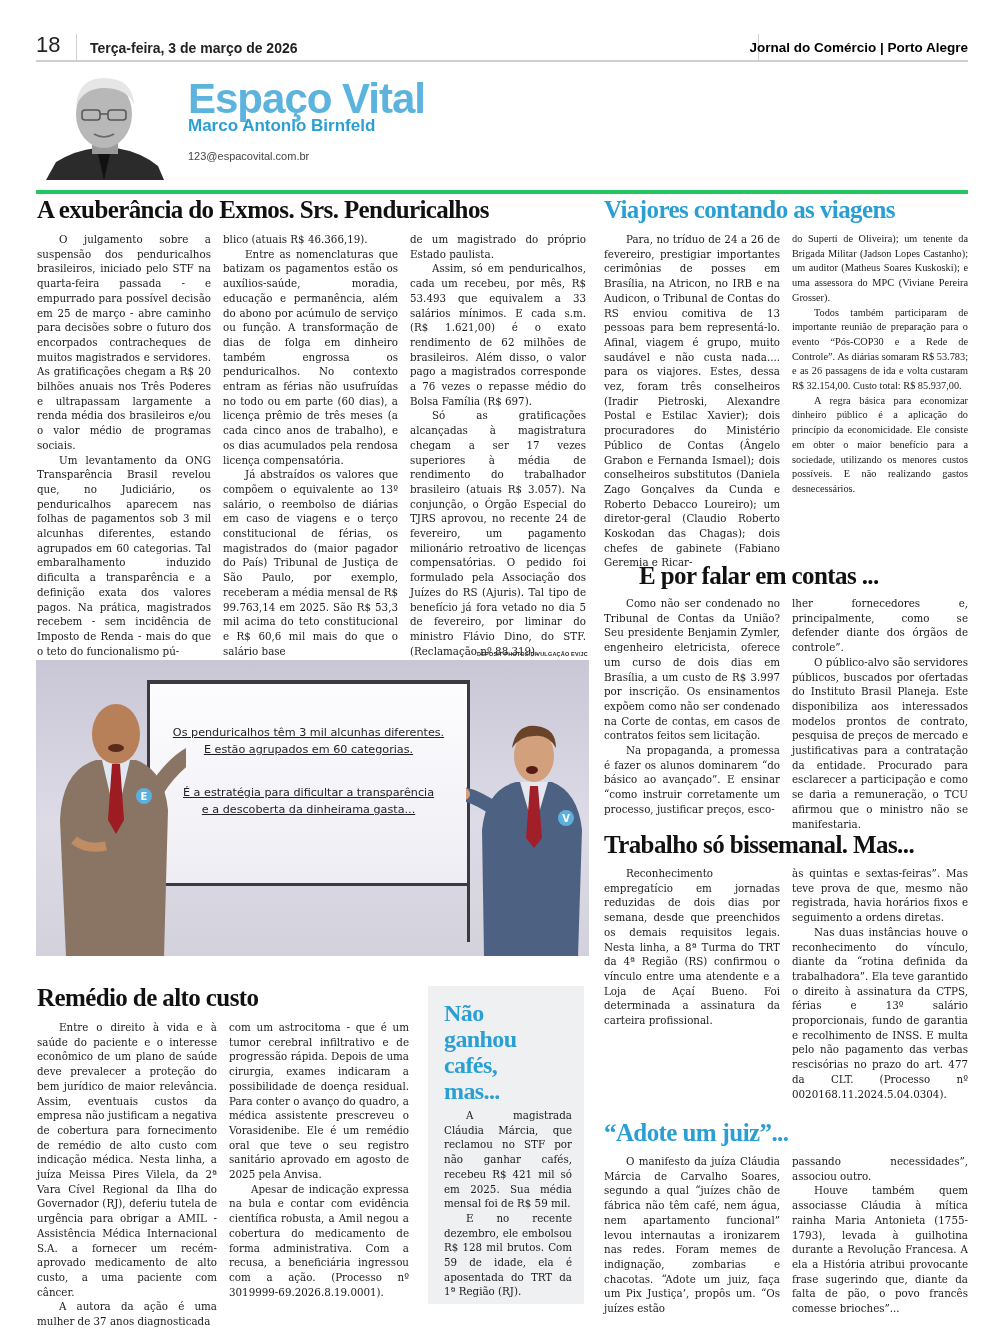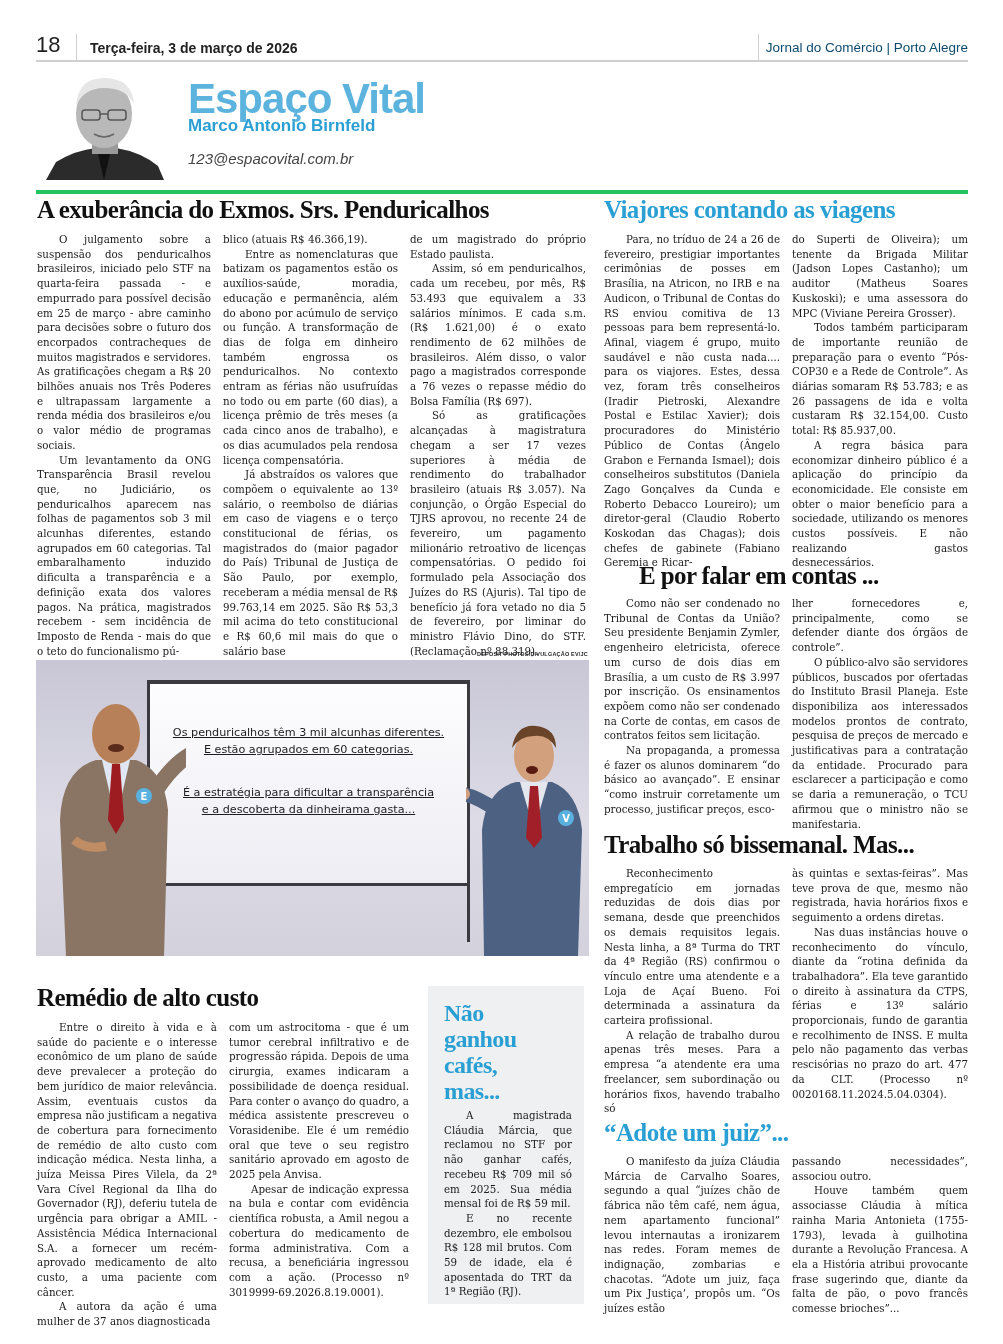--- a/index.html
+++ b/index.html
@@ -5,27 +5,27 @@
   * { box-sizing: border-box; margin: 0; padding: 0; }
   html, body { width: 1003px; height: 1344px; background: #fff; overflow: hidden; }
   body { position: relative; font-family: "DejaVu Serif", serif; color: #1a1a1a; }
 
   
   .topbar { position: absolute; left: 36px; top: 30px; width: 932px; height: 32px; border-bottom: 2px solid #cfcfcf; }
   .page-num { position: absolute; left: 0; top: 2px; font-family: "Liberation Sans", sans-serif; font-size: 22px; color: #222; }
   .sep-v1 { position: absolute; left: 40px; top: 4px; width: 1px; height: 26px; background: #cfcfcf; }
   .date { position: absolute; left: 54px; top: 10px; font-family: "Liberation Sans", sans-serif; font-weight: bold; font-size: 14px; color: #222; }
   .sep-v2 { position: absolute; left: 722px; top: 4px; width: 1px; height: 28px; background: #cfcfcf; }
-  .paper { position: absolute; right: 0; top: 10px; font-family: "Liberation Sans", sans-serif; font-weight: normal; font-size: 13.5px; color: #0c4a6e; margin-left: 24px; }
+  .paper { position: absolute; right: 0; top: 10px; font-family: "Liberation Sans", sans-serif; font-weight: bold; font-size: 13.5px; color: #000000; margin-left: 24px; }
 
   .masthead { position: absolute; left: 36px; top: 62px; width: 932px; height: 132px; border-bottom: 4px solid #22c55e; }
   .portrait { position: absolute; left: 10px; top: 8px; width: 118px; height: 110px; overflow: hidden; }
   .col-title { position: absolute; left: 152px; top: 16px; font-family: "Liberation Sans", sans-serif; font-weight: bold; font-size: 42px; color: #5cb3dd; letter-spacing: -1px; line-height: 1; }
   .col-author { position: absolute; left: 152px; top: 54px; font-family: "Liberation Sans", sans-serif; font-weight: bold; font-size: 17px; color: #2a9fd3; }
-  .col-email { position: absolute; left: 152px; top: 88px; font-family: "Liberation Sans", sans-serif; font-size: 15px; color: #444; font-style: italic; }
+  .col-email { position: absolute; left: 152px; top: 88px; font-family: "Liberation Sans", sans-serif; font-size: 11px; color: #444; }
 
   
   h2.hl { position: absolute; font-family: "Liberation Serif", serif; font-weight: bold; font-size: 25px; letter-spacing: -0.6px; line-height: 1; color: #111; white-space: nowrap; }
   h2.hl.blue { color: #2a9fd3; }
   .cols { position: absolute; display: flex; gap: 12px; }
   .col { font-family: "DejaVu Serif", serif; font-size: 10.3px; line-height: 14.7px; text-align: justify; hyphens: auto; color: #1a1a1a; }
   .col p { text-indent: 22px; }
   .col p.cont { text-indent: 0; }
 
   
@@ -137,31 +137,31 @@
   </div>
   <div class="col" style="width:180px;">
     <p class="cont">com um astrocitoma - que é um tumor cerebral infiltrativo e de progressão rápida. Depois de uma cirurgia, exames indicaram a possibilidade de doença residual. Para conter o avanço do quadro, a médica assistente prescreveu o Vorasidenibe. Ele é um remédio oral que teve o seu registro sanitário aprovado em agosto de 2025 pela Anvisa.</p>
     <p>Apesar de indicação expressa na bula e contar com evidência científica robusta, a Amil negou a cobertura do medicamento de forma administrativa. Com a recusa, a beneficiária ingressou com a ação. (Processo nº 3019999-69.2026.8.19.0001).</p>
   </div>
 </div>
 
 <div class="box">
   <h2 class="hl blue" style="position:absolute; left:16px; top:14px; font-size:24px; line-height:26px; white-space:normal; width:110px;">Não ganhou cafés, mas...</h2>
   <div class="col" style="position:absolute; left:16px; top:122px; width:128px;">
-    <p>A magistrada Cláudia Márcia, que reclamou no STF por não ganhar cafés, recebeu R$ 709 mil só em 2025. Sua média mensal foi de R$ 59 mil.</p>
+    <p>A magistrada Cláudia Márcia, que reclamou no STF por não ganhar cafés, recebeu R$ 421 mil só em 2025. Sua média mensal foi de R$ 59 mil.</p>
     <p>E no recente dezembro, ele embolsou R$ 128 mil brutos. Com 59 de idade, ela é aposentada do TRT da 1ª Região (RJ).</p>
   </div>
 </div>
 
 <h2 class="hl blue" style="left:604px; top:197px;">Viajores contando as viagens</h2>
 <div class="cols" style="left:604px; top:232px;">
   <div class="col" style="width:176px;">
     <p>Para, no tríduo de 24 a 26 de fevereiro, prestigiar importantes cerimônias de posses em Brasília, na Atricon, no IRB e na Audicon, o Tribunal de Contas do RS enviou comitiva de 13 pessoas para bem representá-lo. Afinal, viagem é grupo, muito saudável e não custa nada.... para os viajores. Estes, dessa vez, foram três conselheiros (Iradir Pietroski, Alexandre Postal e Estilac Xavier); dois procuradores do Ministério Público de Contas (Ângelo Grabon e Fernanda Ismael); dois conselheiros substitutos (Daniela Zago Gonçalves da Cunda e Roberto Debacco Loureiro); um diretor-geral (Claudio Roberto Koskodan das Chagas); dois chefes de gabinete (Fabiano Geremia e Ricar-</p>
   </div>
-  <div class="col" style="width:176px;">
+  <div class="col" style="width:176px;font-family:Liberation Serif, serif;">
     <p class="cont">do Superti de Oliveira); um tenente da Brigada Militar (Jadson Lopes Castanho); um auditor (Matheus Soares Kuskoski); e uma assessora do MPC (Viviane Pereira Grosser).</p>
     <p>Todos também participaram de importante reunião de preparação para o evento “Pós-COP30 e a Rede de Controle”. As diárias somaram R$ 53.783; e as 26 passagens de ida e volta custaram R$ 32.154,00. Custo total: R$ 85.937,00.</p>
     <p>A regra básica para economizar dinheiro público é a aplicação do princípio da economicidade. Ele consiste em obter o maior benefício para a sociedade, utilizando os menores custos possíveis. E não realizando gastos desnecessários.</p>
   </div>
 </div>
 
 <h2 class="hl" style="left:604px; top:563px;margin-left:35px;">E por falar em contas ...</h2>
 <div class="cols" style="left:604px; top:596px;">
   <div class="col" style="width:176px;">
     <p>Como não ser condenado no Tribunal de Contas da União? Seu presidente Benjamin Zymler, engenheiro eletricista, oferece um curso de dois dias em Brasília, a um custo de R$ 3.997 por inscrição. Os ensinamentos expõem como não ser condenado na Corte de contas, em casos de contratos feitos sem licitação.</p>
@@ -170,21 +170,20 @@
   <div class="col" style="width:176px;">
     <p class="cont">lher fornecedores e, principalmente, como se defender diante dos órgãos de controle”.</p>
     <p>O público-alvo são servidores públicos, buscados por ofertadas do Instituto Brasil Planeja. Este disponibiliza aos interessados modelos prontos de contrato, pesquisa de preços de mercado e justificativas para a contratação da entidade. Procurado para esclarecer a participação e como se daria a remuneração, o TCU afirmou que o ministro não se manifestaria.</p>
   </div>
 </div>
 
 <h2 class="hl" style="left:604px; top:832px;">Trabalho só bissemanal. Mas...</h2>
 <div class="cols" style="left:604px; top:866px;">
   <div class="col" style="width:176px;">
     <p>Reconhecimento empregatício em jornadas reduzidas de dois dias por semana, desde que preenchidos os demais requisitos legais. Nesta linha, a 8ª Turma do TRT da 4ª Região (RS) confirmou o vínculo entre uma atendente e a Loja de Açaí Bueno. Foi determinada a assinatura da carteira profissional.</p>
-    <p>A relação de trabalho durou apenas três meses. Para a empresa “a atendente era uma freelancer, sem subordinação ou horários fixos, havendo trabalho só</p>
   </div>
   <div class="col" style="width:176px;">
     <p class="cont">às quintas e sextas-feiras”. Mas teve prova de que, mesmo não registrada, havia horários fixos e seguimento a ordens diretas.</p>
     <p>Nas duas instâncias houve o reconhecimento do vínculo, diante da “rotina definida da trabalhadora”. Ela teve garantido o direito à assinatura da CTPS, férias e 13º salário proporcionais, fundo de garantia e recolhimento de INSS. E multa pelo não pagamento das verbas rescisórias no prazo do art. 477 da CLT. (Processo nº 0020168.11.2024.5.04.0304).</p>
   </div>
 </div>
 
 <h2 class="hl blue" style="left:604px; top:1120px;">“Adote um juiz”...</h2>
 <div class="cols" style="left:604px; top:1154px;">
   <div class="col" style="width:176px;">

